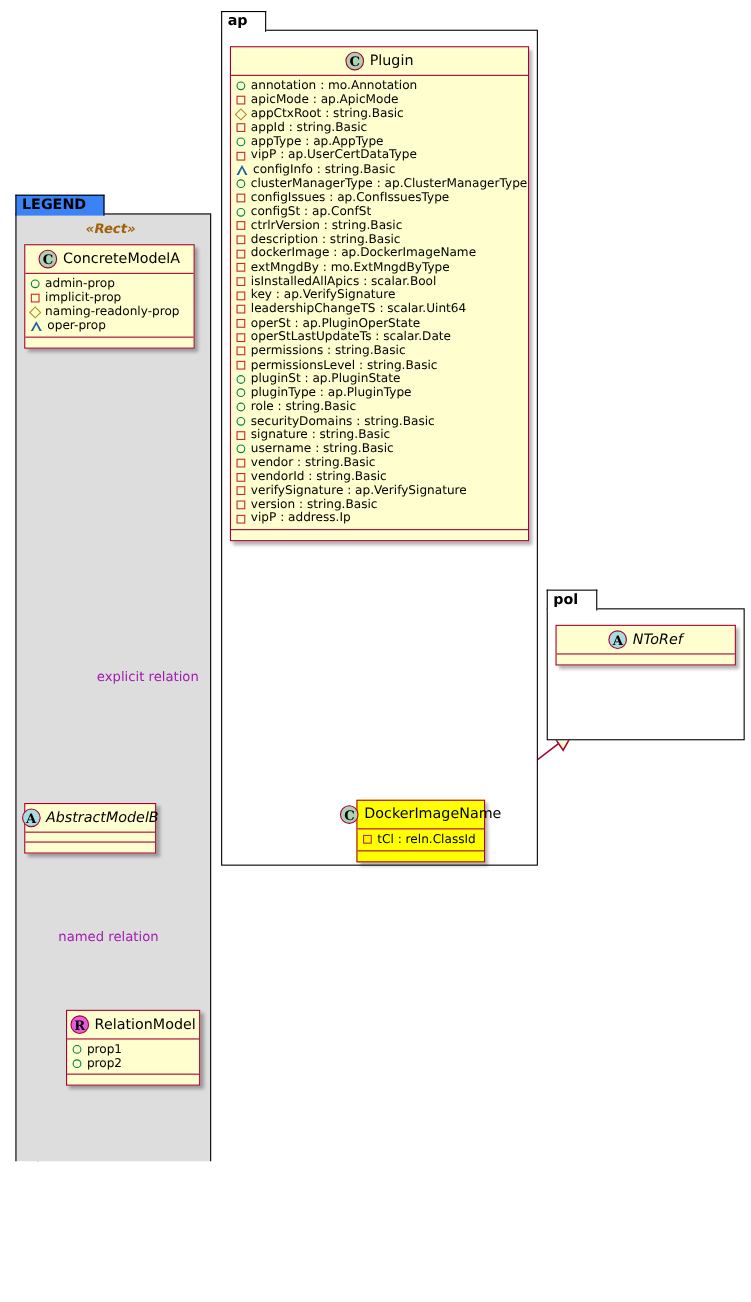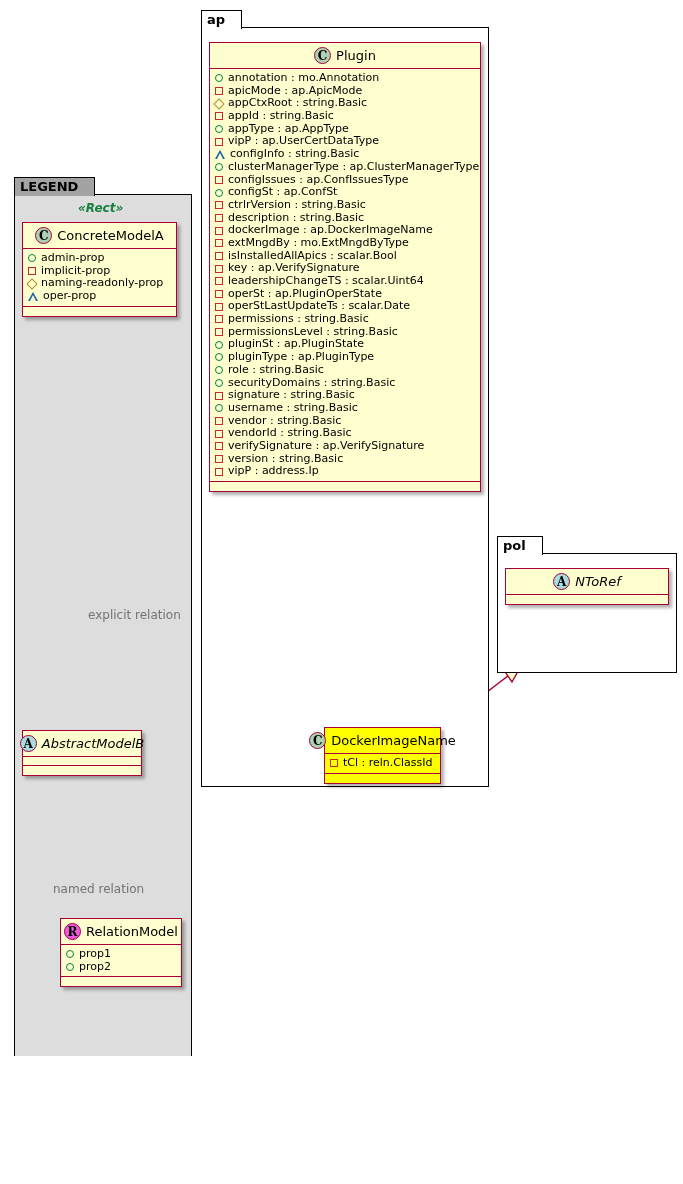--- a/index.html
+++ b/index.html
@@ -37,21 +37,21 @@
     border: 1px solid #000000;
     border-bottom: none;
     background: #FFFFFF;
     padding: 0 16px 0 5px;
     font-size: 13px;
     font-weight: bold;
     line-height: 18px;
     color: #000000;
     white-space: nowrap;
   }
-  .package.legend-pkg > .pkg-tab { background: #a3a3a3; }
+  .package.legend-pkg > .pkg-tab { background: #3b82f6; }
   .pkg-tab .tab-fold {
     position: absolute;
     right: 0; top: 0;
     width: 14px; height: 100%;
     overflow: hidden;
   }
   .pkg-tab .tab-fold:before {
     content: "";
     position: absolute;
     left: -10px; top: -2px;
@@ -158,27 +158,27 @@
     border-right: 3.4px solid transparent;
     border-bottom: 6.2px solid #FEFECE;
     z-index: 2;
   }
 
   .stereotype {
     position: absolute;
     font-size: 12px;
     font-style: italic;
     font-weight: bold;
-    color: #15803d;
+    color: #a16207;
     white-space: nowrap;
   }
   .edge-label {
     position: absolute;
     font-size: 12px;
-    color: #737373;
+    color: #a21caf;
     white-space: nowrap;
     background: transparent;
   }
 </style>
 </head>
 <body>
 
 <div id="canvas">
 
   <svg class="edges">
@@ -413,21 +413,21 @@
 
   <div class="cls" style="left:22px; top:730px; width:120px;">
     <div class="cls-head">
       <span class="badge a">A</span>
       <span class="cls-name italic">AbstractModelB</span>
     </div>
     <div class="cls-attrs" style="height:9px; padding:0;"></div>
     <div class="cls-foot"></div>
   </div>
 
-  <div class="edge-label" style="left:53px; top:844px;margin-top:38px;">named relation</div>
+  <div class="edge-label" style="left:53px; top:844px;">named relation</div>
 
   <div class="cls" style="left:60px; top:918px; width:122px;">
     <div class="cls-head">
       <span class="badge r">R</span>
       <span class="cls-name">RelationModel</span>
     </div>
     <div class="cls-attrs">
         <div class="attr">
           <span class="mk circle"></span>
           <span>prop1</span>

